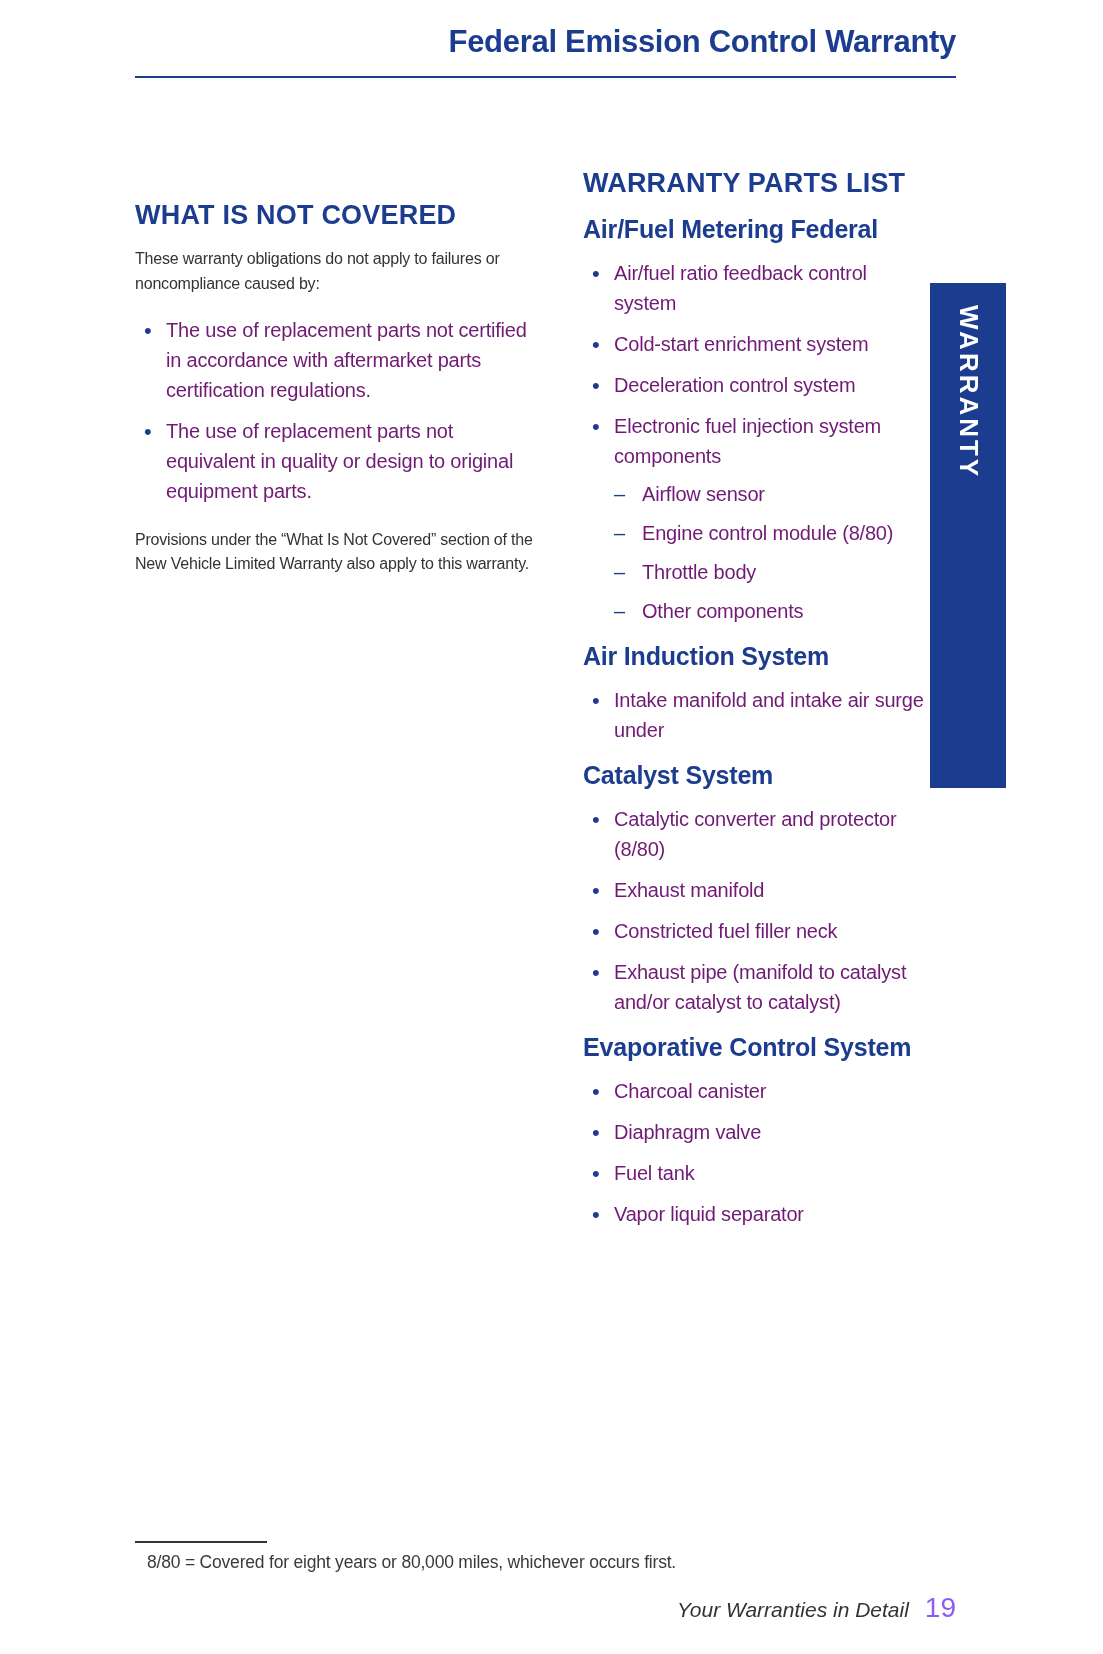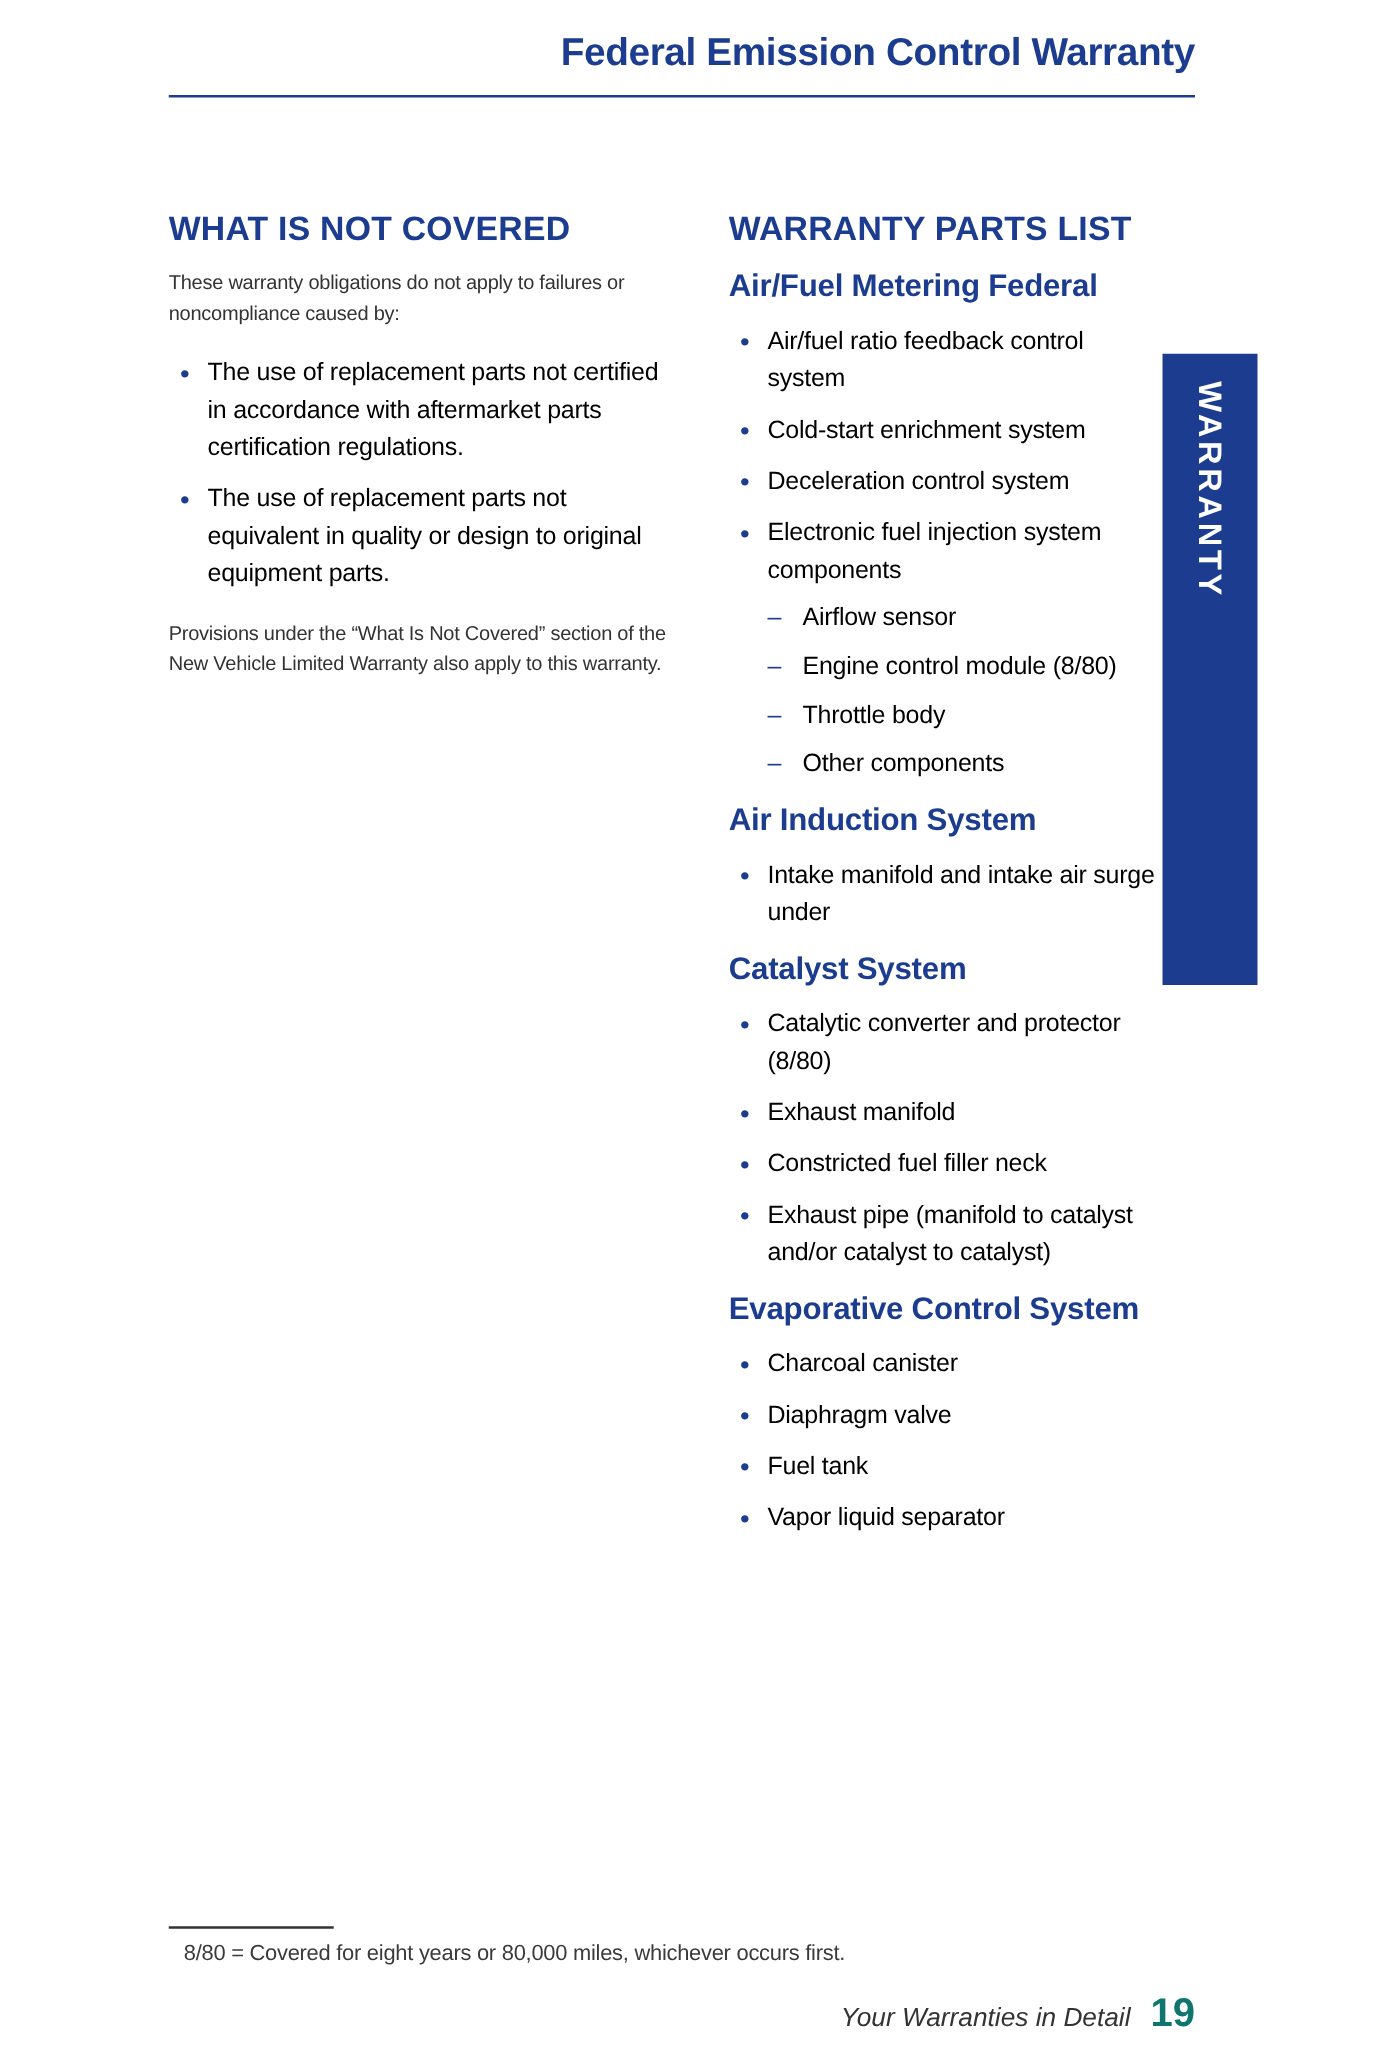--- a/index.html
+++ b/index.html
@@ -58,21 +58,21 @@
 
   
   .columns {
     position: absolute;
     top: 168px;
     left: 135px;
     right: 140px;
     display: flex;
     gap: 48px;
   }
-  .col-left  { width: 400px; flex: none; }
+  .col-left  { width: 400px; flex: none; margin-top: 32px; }
   .col-right { flex: 1; }
 
   h2 {
     margin: 0 0 16px 0;
     font-size: 27px;
     color: #1c3d8f;
     letter-spacing: 0.2px;
   }
   h3 {
     margin: 16px 0 14px 0;
@@ -96,21 +96,21 @@
     margin: 0 0 6px 0;
     padding: 0;
   }
   ul.bullets > li {
     position: relative;
     padding-left: 31px;
     margin-bottom: 11px;
     font-size: 20px;
     line-height: 1.5;
     letter-spacing: -0.2px;
-    color: #000000;
+    color: #701a75;
   }
   ul.bullets > li::before {
     content: "\2022";
     position: absolute;
     left: 9px;
     top: -1px;
     color: #1c3d8f;
     font-size: 22px;
   }
   ul.dashes {
@@ -156,23 +156,23 @@
     text-align: right;
     white-space: nowrap;
   }
   .footer .footer-text {
     font-style: italic;
     font-size: 21px;
     color: #333;
     margin-right: 16px;
   }
   .footer .page-number {
-    font-weight: bold;
-    font-size: 32px;
-    color: #0f766e;
+    font-weight: normal;
+    font-size: 28px;
+    color: #8b5cf6;
   }
 </style>
 </head>
 <body>
 
 <div class="page">
 
   <div class="doc-title">Federal Emission Control Warranty</div>
   <div class="title-rule"></div>
 

